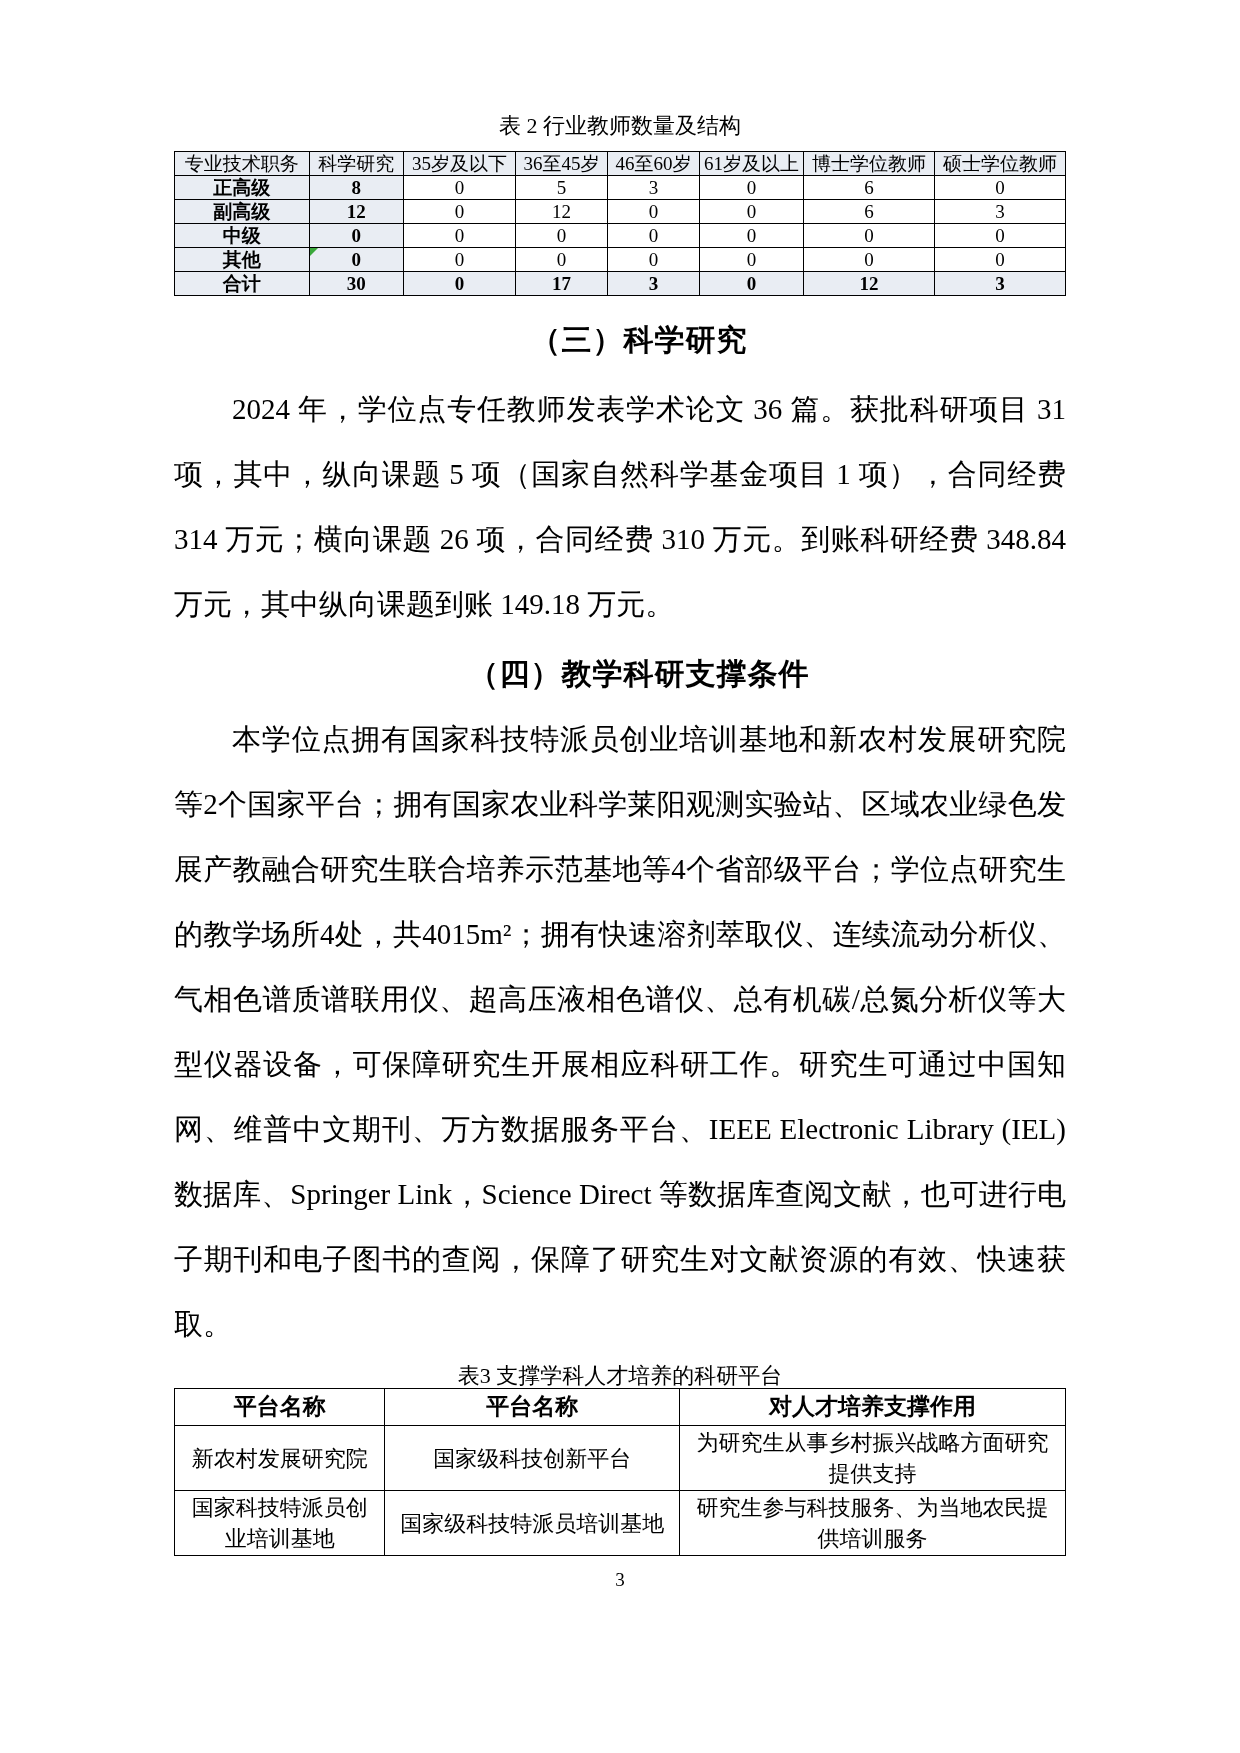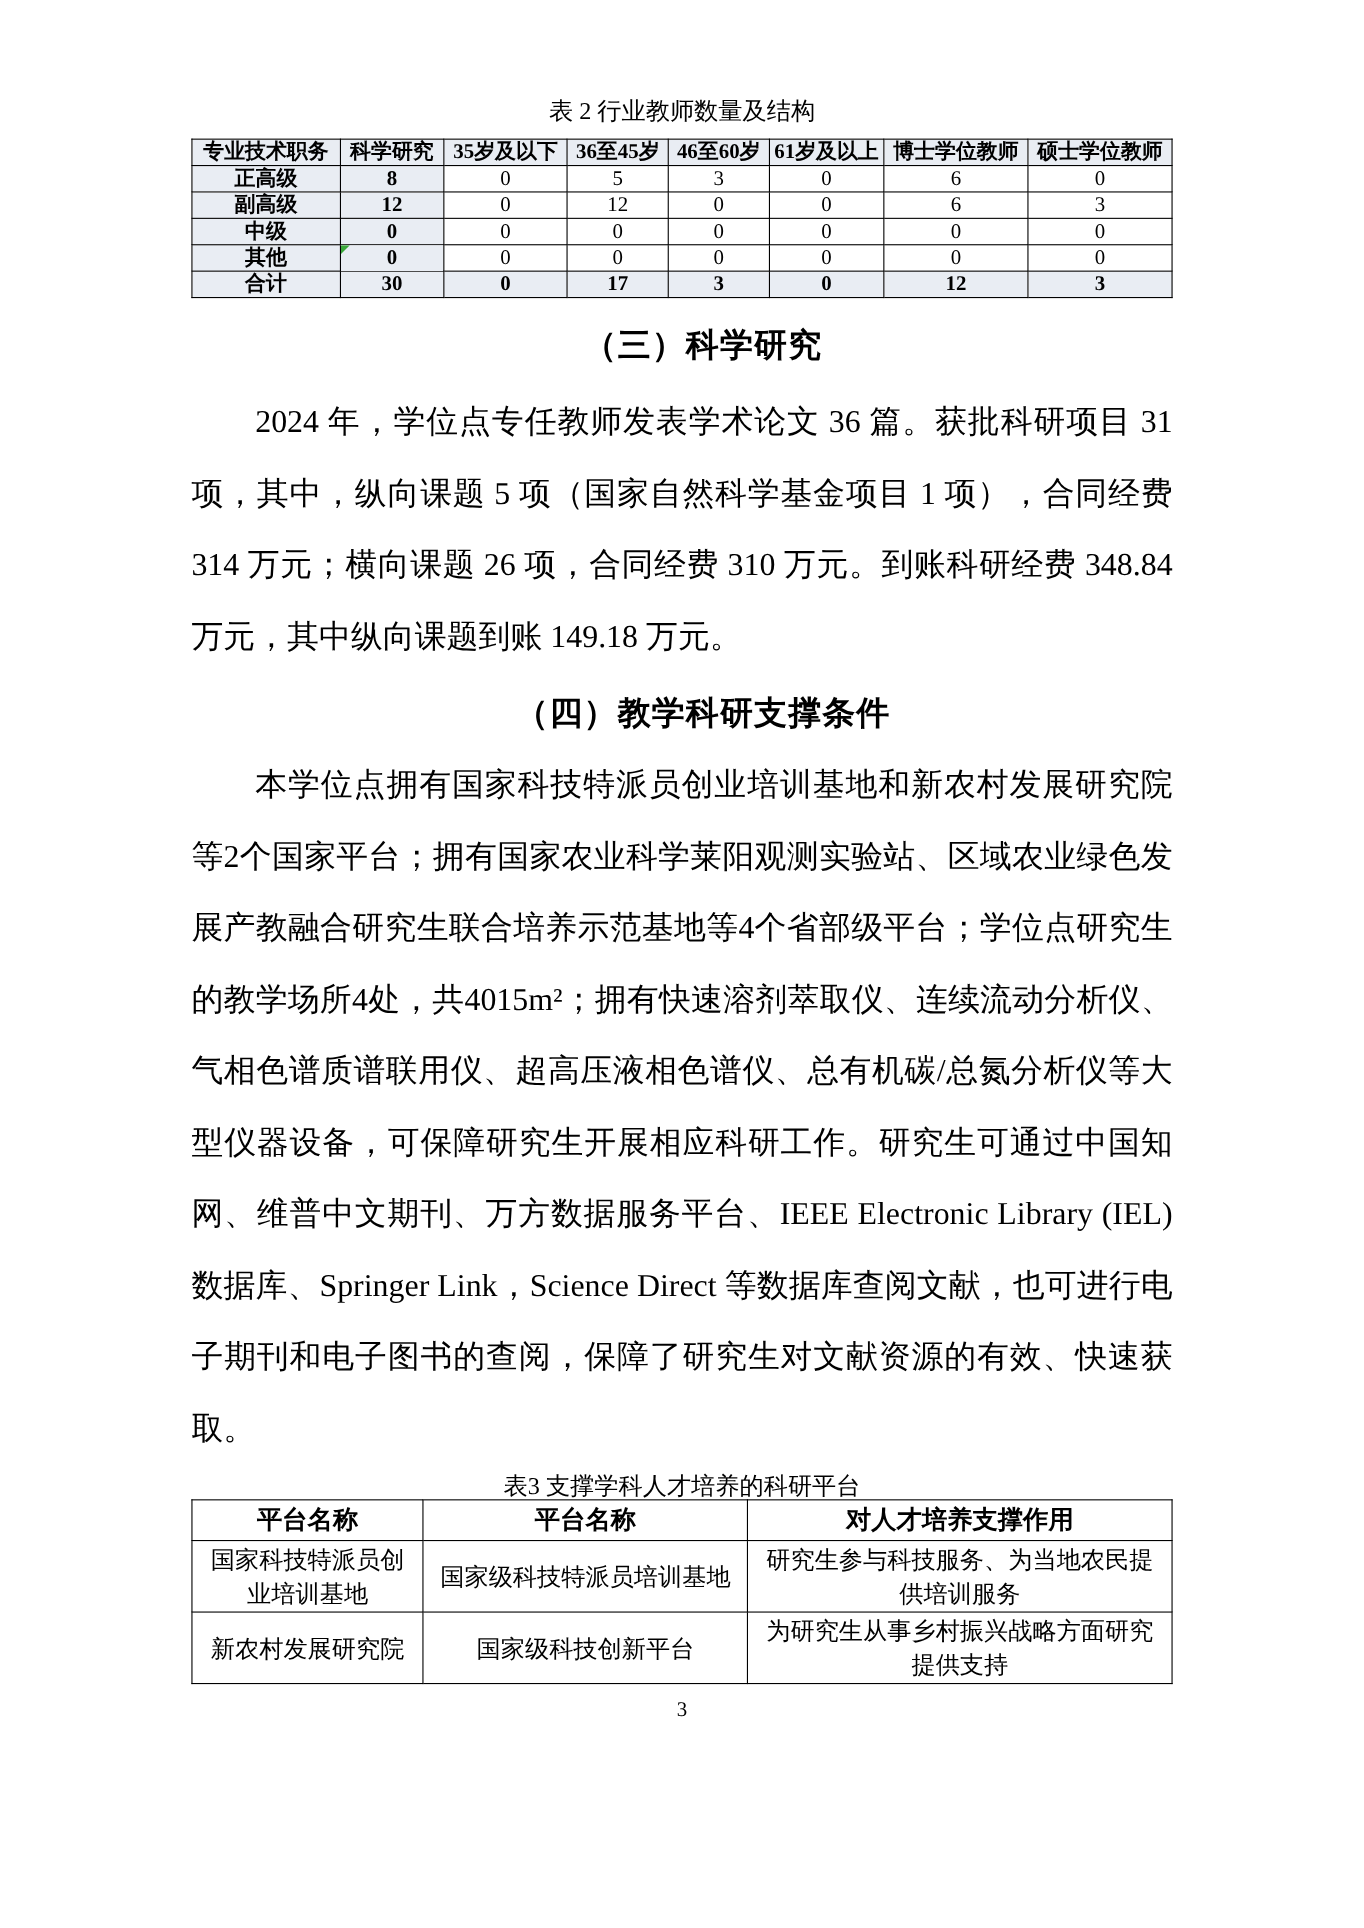--- a/index.html
+++ b/index.html
@@ -10,21 +10,21 @@
   body {
     width: 1240px;
     height: 1753px;
     overflow: hidden;
     font-family: "Liberation Serif", "DejaVu Serif", serif;
     color: #000000;
   }
   .content {
     width: 892px;
     margin: 0 auto;
-    padding-top: 89px;
+    padding-top: 114px;
   }
 
   
   .table-caption {
     text-align: center;
     font-size: 22px;
     line-height: 24px;
     font-weight: normal;
   }
   .caption2 { margin: 0 0 0 0; }
@@ -41,21 +41,21 @@
     border: 1.5px solid #000;
     height: 23px;
     padding: 0 1px;
     text-align: center;
     vertical-align: middle;
     font-size: 19px;
     line-height: 21px;
     overflow: hidden;
     white-space: nowrap;
   }
-  table.t2 th { font-weight: bold; margin-top: 14px; }
+  table.t2 th { font-weight: normal; margin-top: 14px; }
   .shaded { background: #e9edf3; }
   .bold { font-weight: bold; }
   .cell-comment { position: relative; }
   .comment-marker {
     position: absolute;
     top: 0; left: 0;
     width: 0; height: 0;
     border-top: 8px solid #3aa83a;
     border-right: 8px solid transparent;
   }
@@ -215,27 +215,27 @@
         <col style="width:33.1%">
         <col style="width:43.3%">
     </colgroup>
     <tbody>
       <tr>
         <th>平台名称</th>
         <th>平台名称</th>
         <th>对人才培养支撑作用</th>
       </tr>
       <tr>
+        <td>新农村发展研究院</td>
+        <td>国家级科技创新平台</td>
+        <td>为研究生从事乡村振兴战略方面研究提供支持</td>
+      </tr>
+      <tr>
         <td>国家科技特派员创业培训基地</td>
         <td>国家级科技特派员培训基地</td>
         <td>研究生参与科技服务、为当地农民提供培训服务</td>
       </tr>
-      <tr>
-        <td>新农村发展研究院</td>
-        <td>国家级科技创新平台</td>
-        <td>为研究生从事乡村振兴战略方面研究提供支持</td>
-      </tr>
     </tbody>
   </table>
 
   <div class="page-footer">3</div>
 
 </div>
 
 </body></html>

